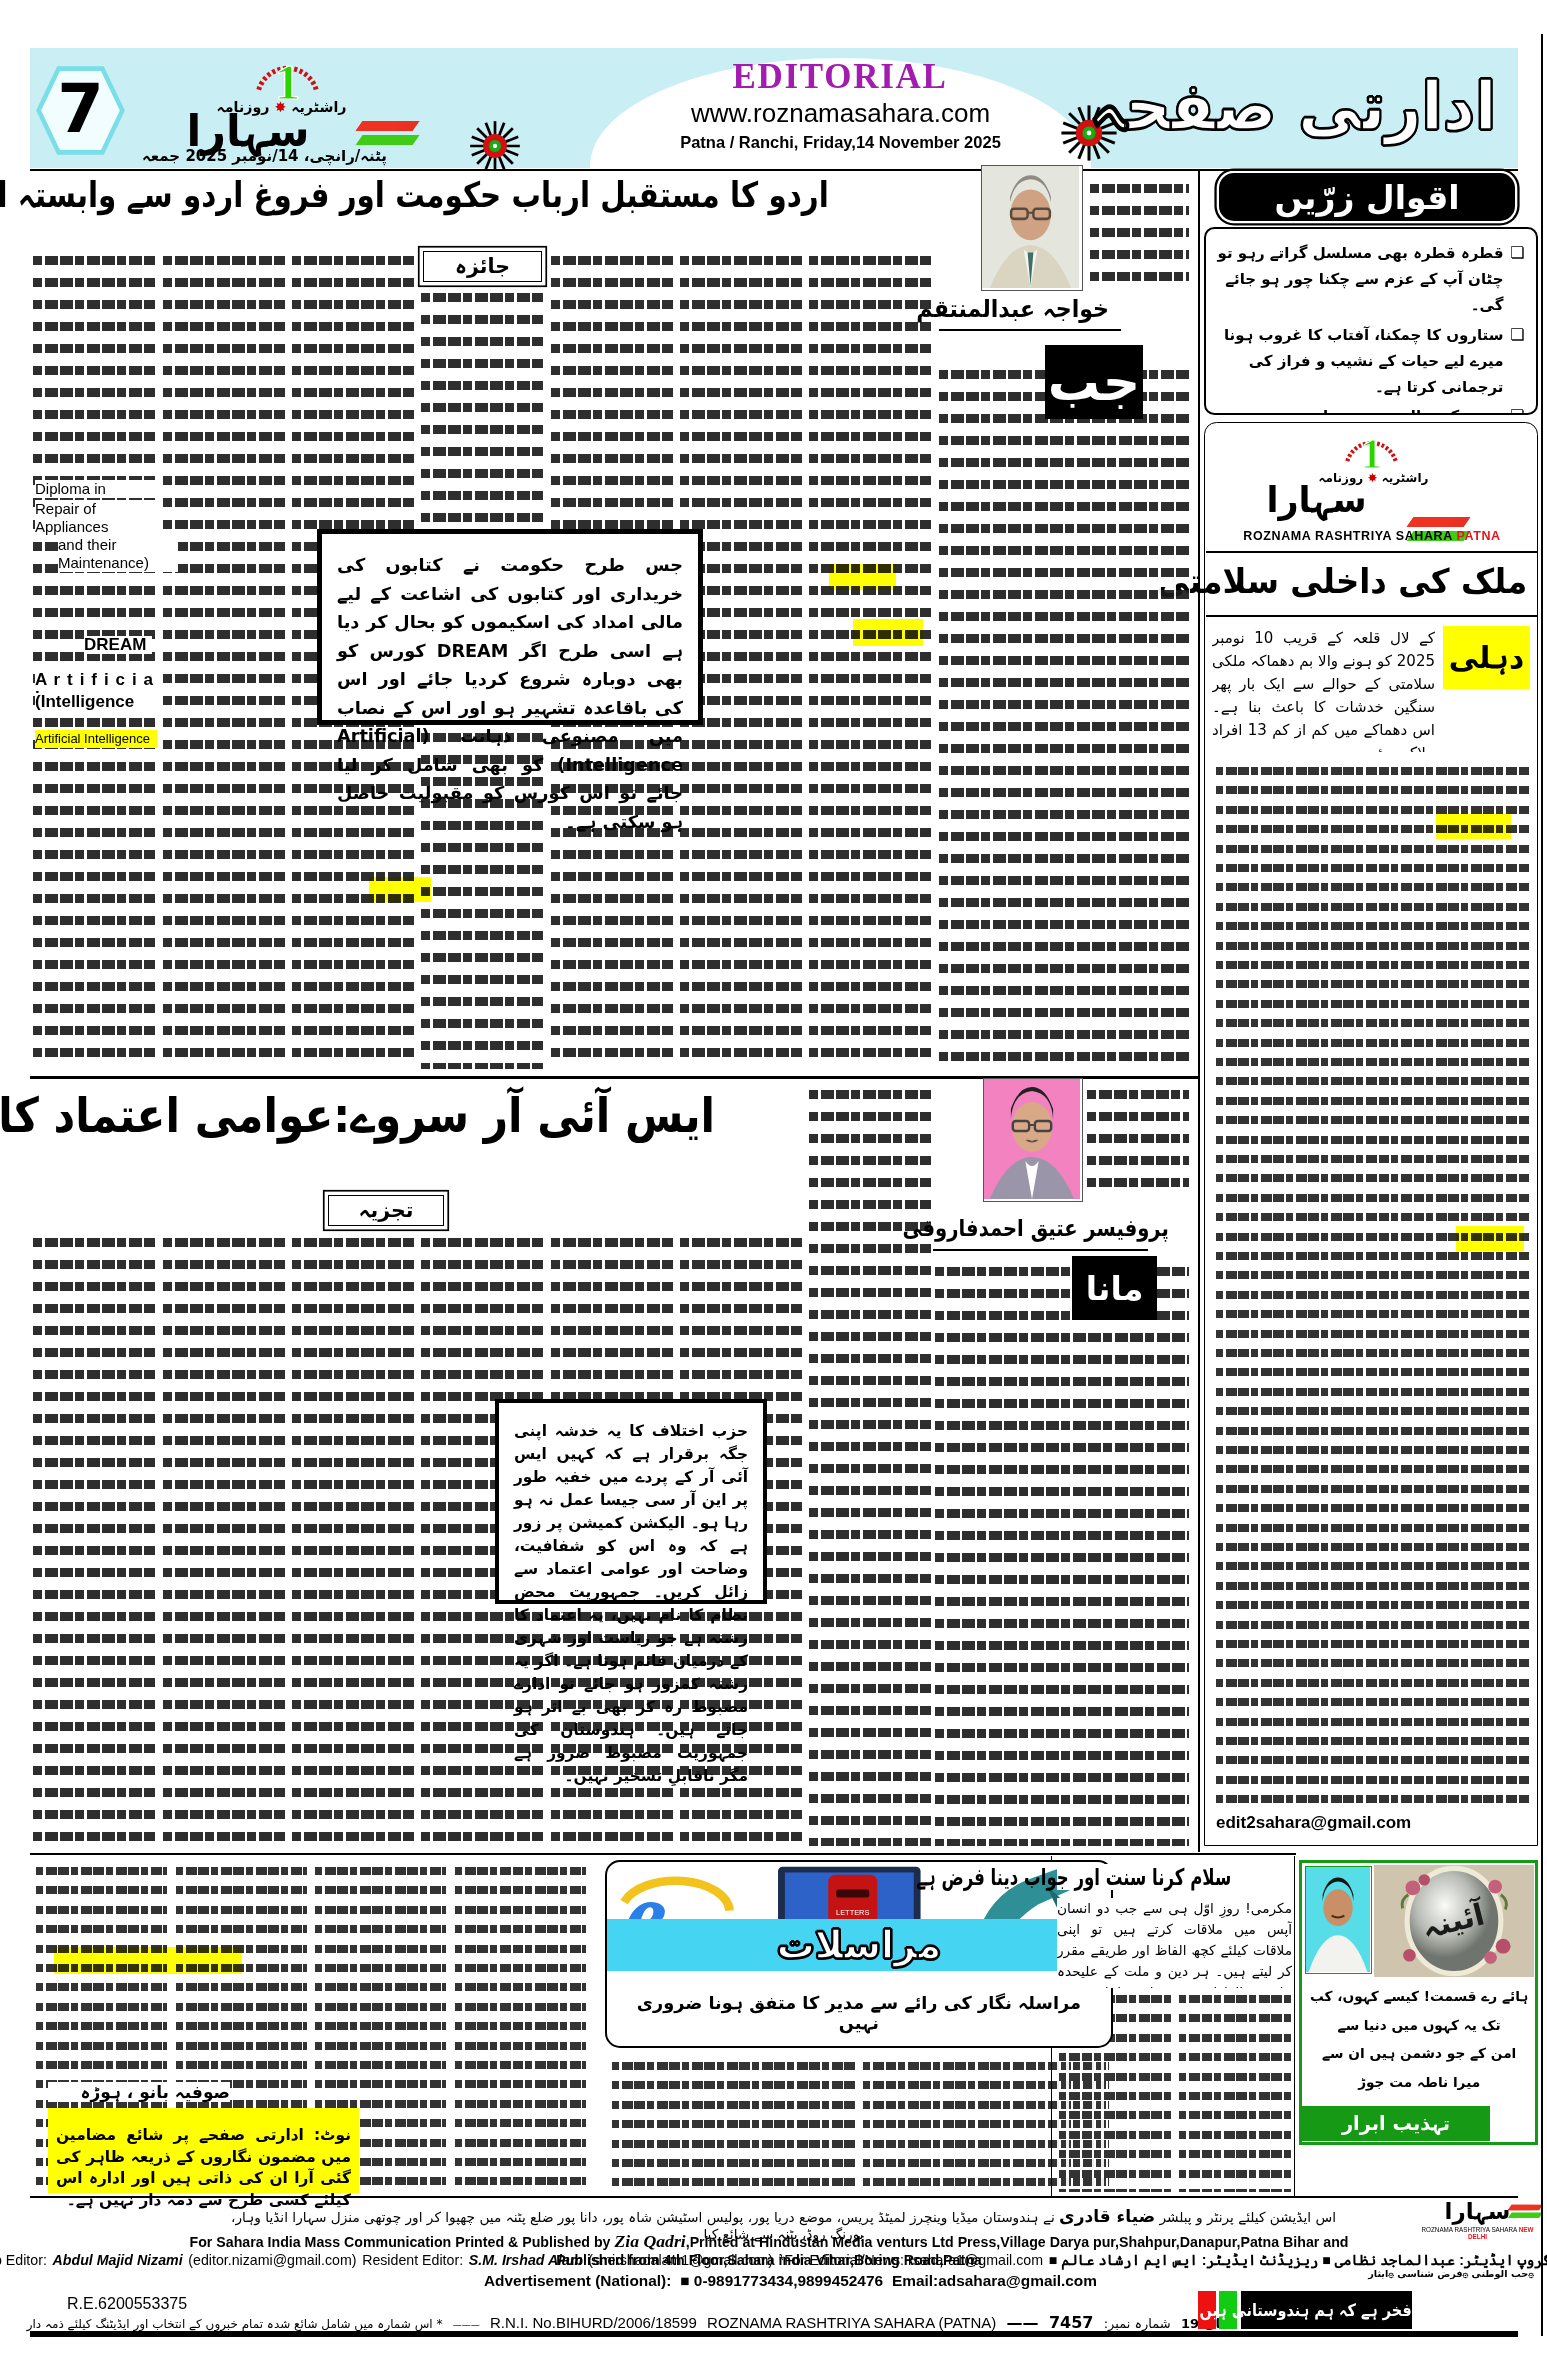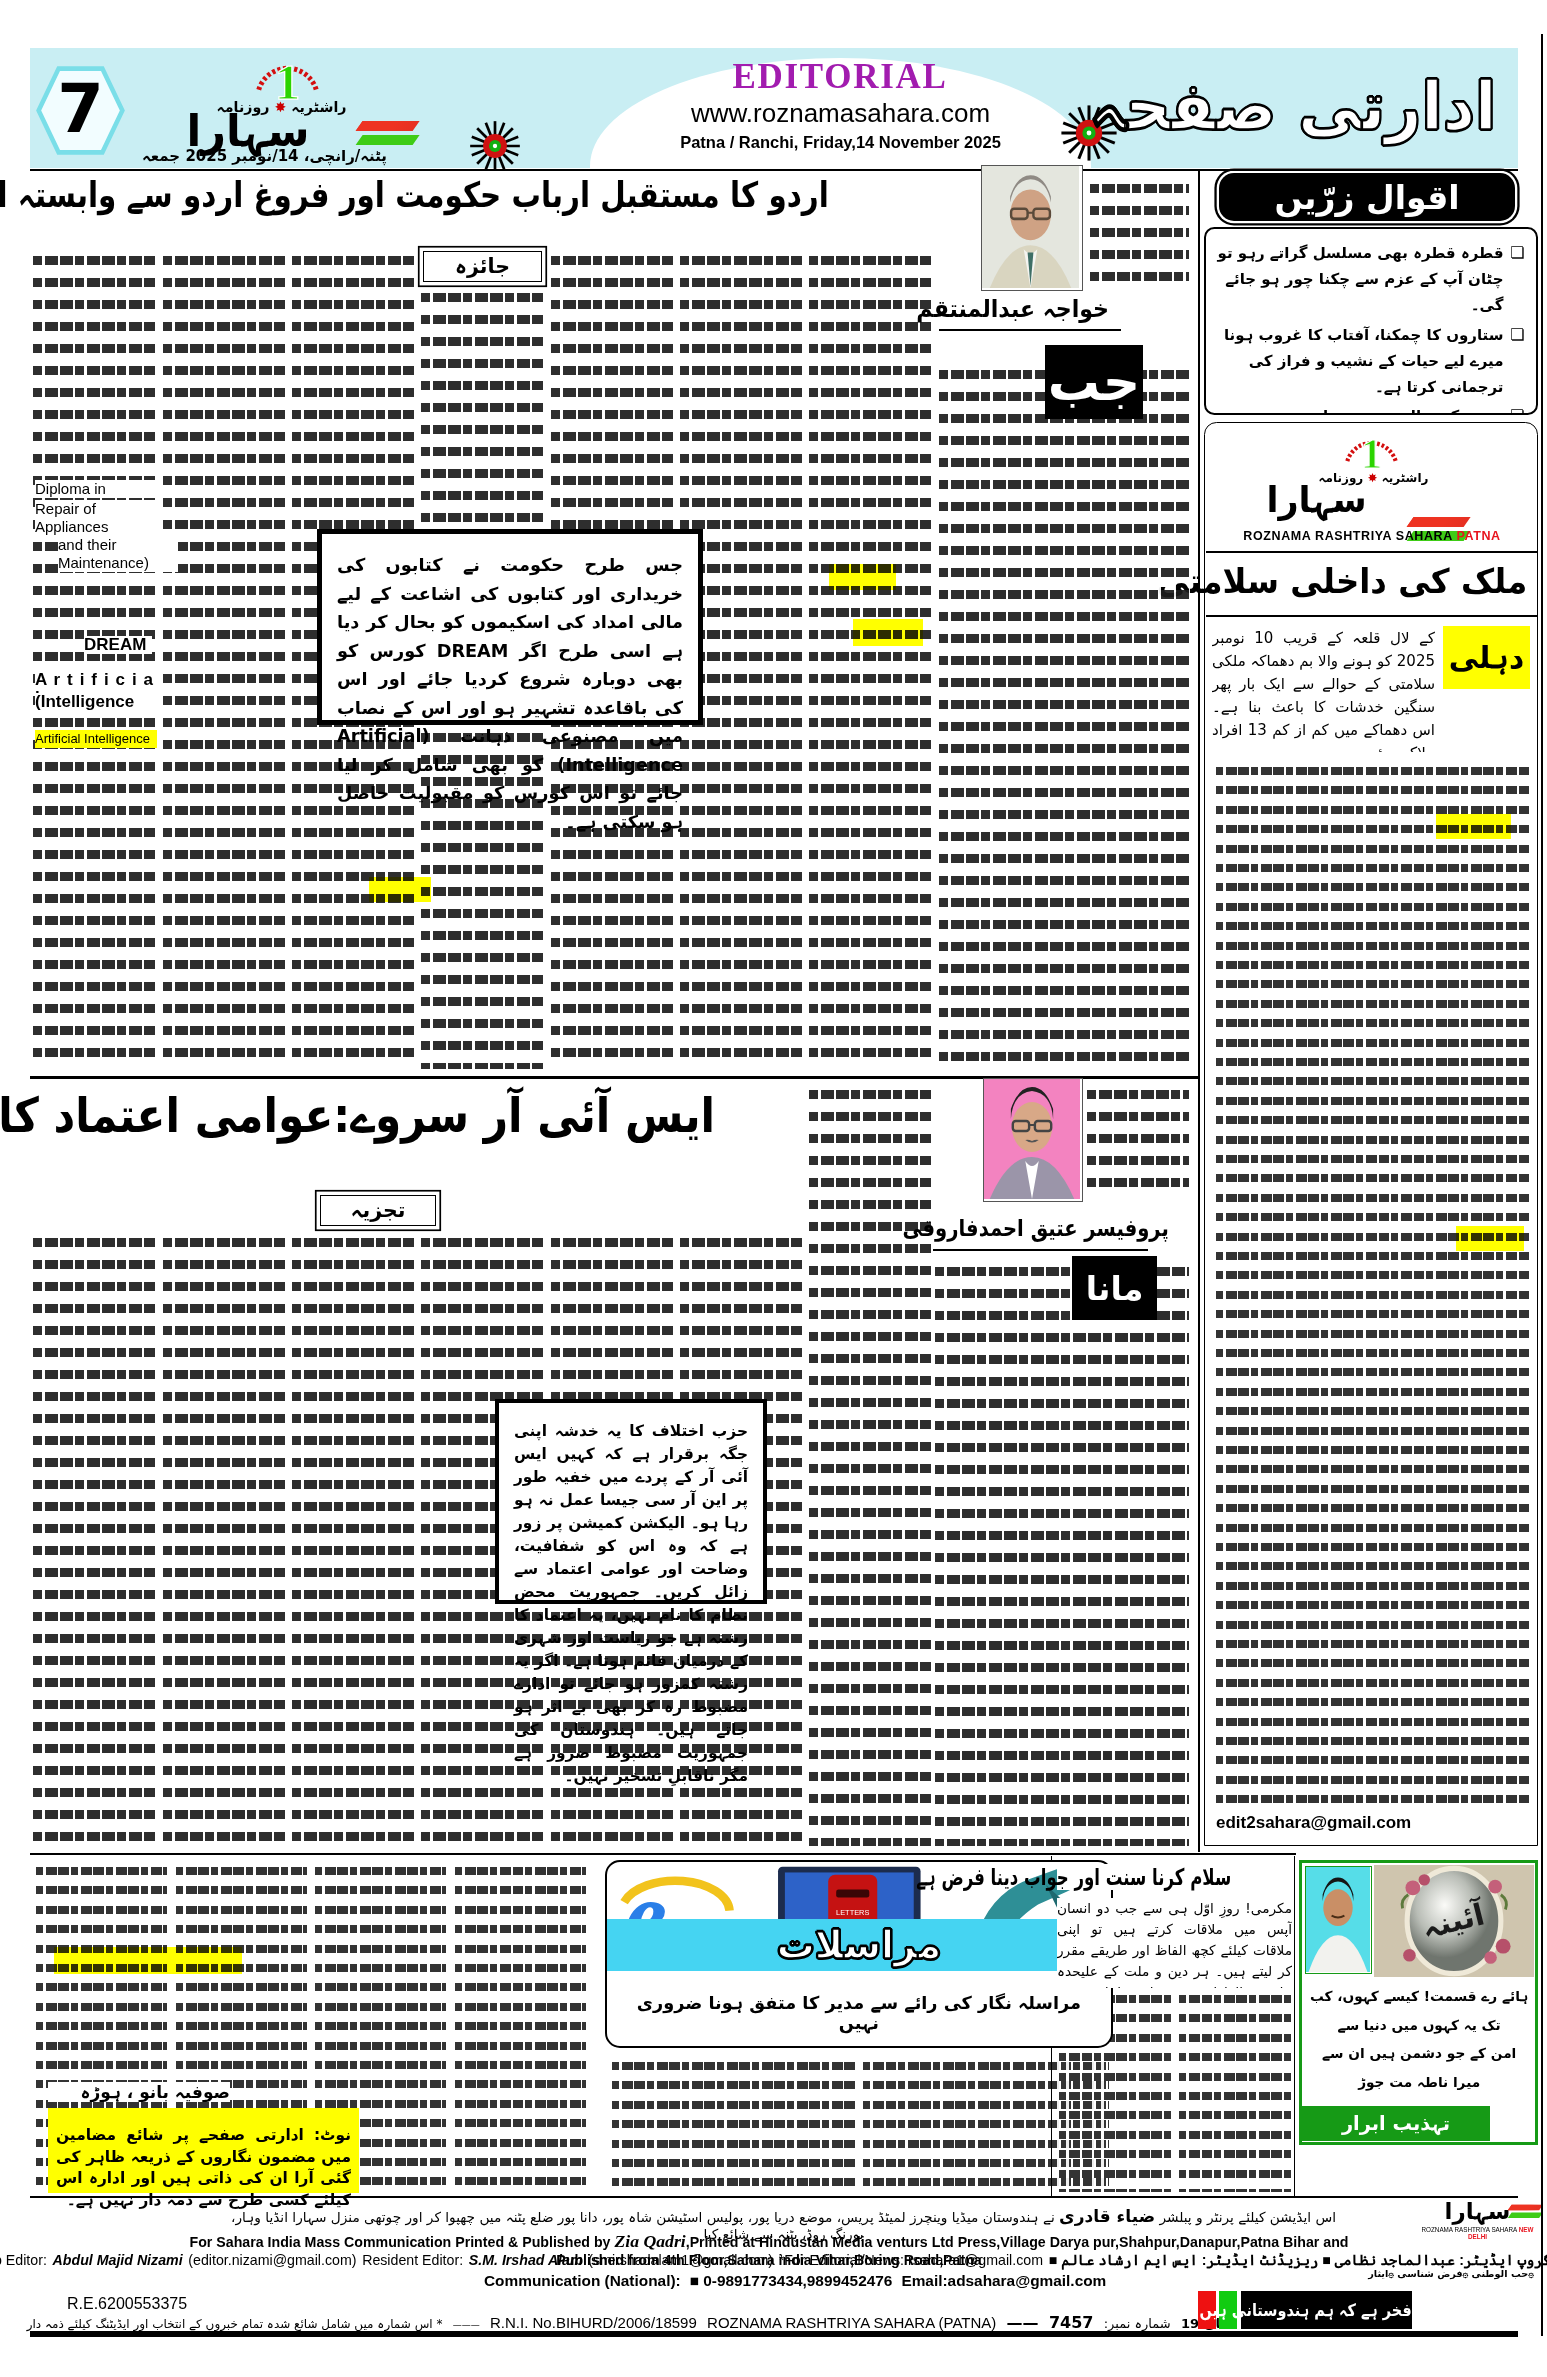--- a/index.html
+++ b/index.html
@@ -233,21 +233,21 @@
   <div class="ut" style="left:31px;top:1233px;width:124px;height:612px;"></div>
   <div class="ut" style="left:161px;top:1233px;width:124px;height:612px;"></div>
   <div class="ut" style="left:290px;top:1233px;width:124px;height:612px;"></div>
   <div class="ut" style="left:419px;top:1233px;width:124px;height:612px;"></div>
   <div class="ut" style="left:549px;top:1233px;width:124px;height:612px;"></div>
   <div class="ut" style="left:678px;top:1233px;width:124px;height:612px;"></div>
   <div class="ut" style="left:807px;top:1085px;width:124px;height:761px;"></div>
   <div class="ut" style="left:933px;top:1262px;width:256px;height:584px;"></div>
   <div class="ut" style="left:1085px;top:1085px;width:104px;height:111px;"></div>
 
-  <div class="abs kicker rtl" style="left:320px;top:1195px;width:114px;height:28.5px;">
+  <div class="abs kicker rtl" style="left:328px;top:1195px;width:114px;height:28.5px;">
     <span>تجزیہ</span>
   </div>
 
   <div class="abs box" style="left:983px;top:1078px;width:98px;height:122px;border:1.1px solid #555;">
     <svg width="96" height="120" viewBox="0 0 100 120" preserveAspectRatio="none">
       <rect width="100" height="120" fill="#f383c0"></rect>
       <ellipse cx="50" cy="48" rx="21" ry="25" fill="#d8a887"></ellipse>
       <path d="M28 40 Q30 14 50 12 Q70 14 72 40 L72 30 Q64 8 50 8 Q36 8 28 30 Z" fill="#222"></path>
       <rect x="30" y="42" width="17" height="10" rx="3" fill="none" stroke="#444" stroke-width="2.5"></rect>
       <rect x="53" y="42" width="17" height="10" rx="3" fill="none" stroke="#444" stroke-width="2.5"></rect>
@@ -372,21 +372,21 @@
     <span>Editor &amp; Group Editor:</span>
     <span class="b" style="font-style:italic;">Abdul Majid Nizami</span>
     <span>(editor.nizami@gmail.com)</span>
     <span>Resident Editor:</span>
     <span class="b" style="font-style:italic;">S.M. Irshad Alam</span>
     <span>(smirshadalam1@gmail.com)</span>
     <span>*For Editorial/News: rsahara1@gmail.com</span>
     <span class="rtl b">ایڈیٹر اینڈ گروپ ایڈیٹر: عبدالماجد نظامی ■ ریزیڈنٹ ایڈیٹر: ایس ایم ارشاد عالم ■</span>
   </div>
   <div class="abs sans b" style="left:484px;top:2272px;width:855px;font-size:15.4px;display:flex;gap:9px;">
-    <span>Communication (National):</span>
+    <span>Advertisement (National):</span>
     <span>■ 0-9891773434,9899452476</span>
     <span>Email:adsahara@gmail.com</span>
   </div>
   <div class="abs sans" style="left:67px;top:2295px;font-size:16px;">R.E.6200553375</div>
   <div class="abs" style="left:63px;top:2313px;width:1134px;display:flex;gap:10.3px;align-items:baseline;justify-content:center;white-space:nowrap;">
     <span class="rtl" style="font-size:12px;">* اس شمارہ میں شامل شائع شدہ تمام خبروں کے انتخاب اور ایڈیٹنگ کیلئے ذمہ دار</span>
     <span>———</span>
     <span class="sans" style="font-size:15px;">R.N.I. No.BIHURD/2006/18599</span>
     <span class="sans" style="font-size:15px;">ROZNAMA RASHTRIYA SAHARA (PATNA)</span>
     <span class="b" style="font-size:16px;">——</span>

